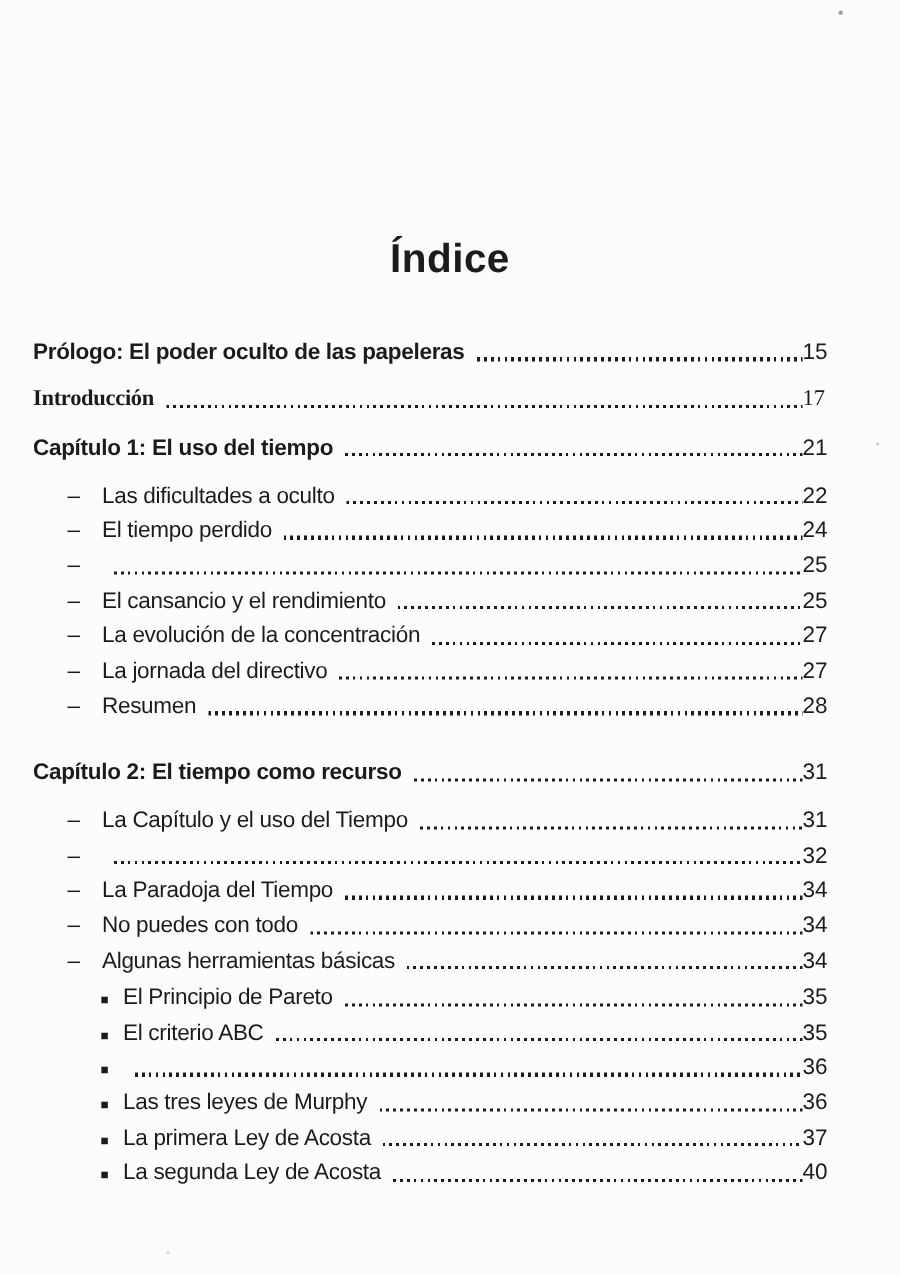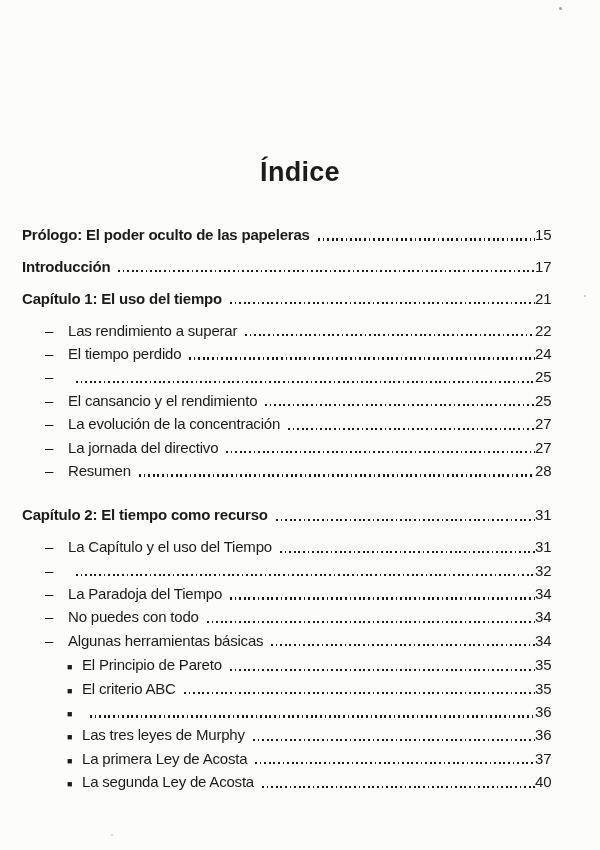--- a/index.html
+++ b/index.html
@@ -87,35 +87,35 @@
 
 <div class="page">
   <h1 class="title">Índice</h1>
   <div class="toc" id="toc-rows">
       <div class="row level-0" style="margin-top: 0px;">
 
     <span class="label">Prólogo: El poder oculto de las papeleras</span>
     <span class="leader"></span>
     <span class="page-num">15</span>
   </div>
+      <div class="row level-0" style="margin-top: 8.5px; font-family: Liberation Serif, serif;">
+
+    <span class="label">Introducción</span>
+    <span class="leader"></span>
+    <span class="page-num">17</span>
+  </div>
       <div class="row level-0" style="margin-top: 8.5px;">
 
-    <span class="label">Introducción</span>
-    <span class="leader"></span>
-    <span class="page-num">17</span>
-  </div>
-      <div class="row level-0" style="margin-top: 8.5px;">
-
     <span class="label">Capítulo 1: El uso del tiempo</span>
     <span class="leader"></span>
     <span class="page-num">21</span>
   </div>
       <div class="row level-1" style="margin-top: 8.5px;">
     <span class="bullet">–</span>
-    <span class="label">Las rendimiento a superar</span>
+    <span class="label">Las dificultades a oculto</span>
     <span class="leader"></span>
     <span class="page-num">22</span>
   </div>
       <div class="row level-1" style="margin-top: 0px;">
     <span class="bullet">–</span>
     <span class="label">El tiempo perdido</span>
     <span class="leader"></span>
     <span class="page-num">24</span>
   </div>
       <div class="row level-1" style="margin-top: 0px;">

